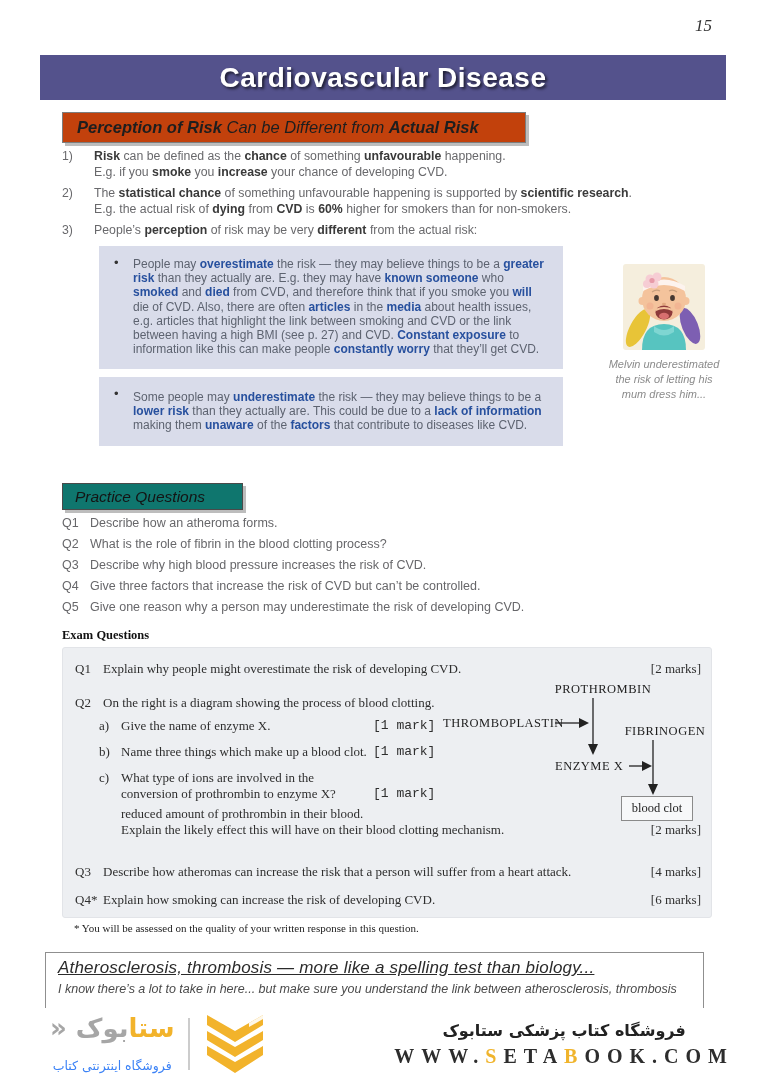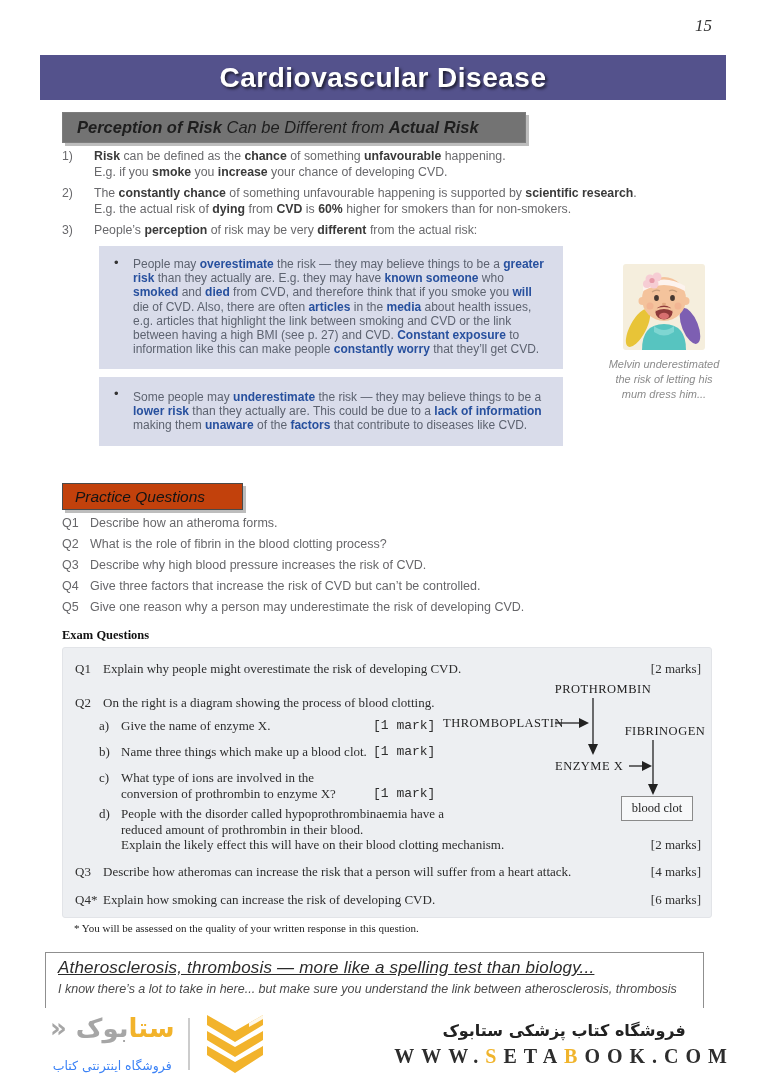--- a/index.html
+++ b/index.html
@@ -6,42 +6,42 @@
   html,body { background:#ffffff; }
   body { width:764px; height:1080px; position:relative; font-family:"Liberation Sans", sans-serif; }
   .page { position:relative; width:764px; height:1080px; background:#fff; overflow:hidden;border-radius:11px; }
 
   .page-number { position:absolute; top:16px; right:52px; font:italic 17px "Liberation Serif", serif; color:#333; }
 
   .banner { position:absolute; left:40px; top:55px; width:686px; height:45px; background:#54528C; text-align:center; }
   .banner-text { display:inline-block; line-height:45px; font-weight:bold; font-size:28px; color:#fff;
                  text-shadow:2px 2px 3px rgba(0,0,0,.65); letter-spacing:.5px; }
 
-  .green-heading { position:absolute; left:62px; top:112px; width:464px; height:31px; background:#737373;
+  .green-heading { position:absolute; left:62px; top:112px; width:464px; height:31px; background:#c2410c;
                    border:1px solid #7d7d7d; box-shadow:3px 3px 0 #bdbdbd; padding:5px 12px 0 14px;
                    font-style:italic; font-size:16.5px; color:#1e1e1e; }
   .green-heading b { font-weight:bold; }
 
   .points { position:absolute; left:62px; top:149px; width:585px; }
   .pt { display:flex; margin-bottom:6px; font-size:12.3px; line-height:15.5px; color:#69696c; }
   .pt-num { flex:0 0 32px; }
   .pt b { color:#3a3a3a; }
 
   .hl-box { position:absolute; left:99px; width:464px; background:#D9DCEA; padding:11px 14px 0 34px;
             font-size:12px; line-height:14.2px; color:#5d6370; }
   .hl-box b { color:#27509E; }
   .hl-box .bullet { position:absolute; left:15px; top:10px; color:#333; font-size:13px; }
   .hl-box-1 { top:246px; height:123px; }
   .hl-box-2 { top:377px; height:69px; padding-top:13px; }
 
   .melvin { position:absolute; left:590px; top:264px; width:148px; text-align:center; }
   .melvin svg { display:block; margin:0 auto; }
   .melvin figcaption { margin-top:7px; font-style:italic; font-size:11px; line-height:1.35; color:#8b8b8b; }
 
-  .practice-heading { position:absolute; left:62px; top:483px; width:181px; height:27px; background:#c2410c;
+  .practice-heading { position:absolute; left:62px; top:483px; width:181px; height:27px; background:#0f766e;
                       border:1px solid #4a4a4a; box-shadow:3px 3px 0 #bdbdbd; padding:4px 0 4px 12px;
                       font-style:italic; font-size:15.5px; color:#141414; }
   .practice-list { position:absolute; left:62px; top:517px; width:620px; }
   .pq-row { display:flex; margin-bottom:7.5px; font-size:12.5px; color:#67676a; line-height:13.5px; }
   .pq-label { flex:0 0 28px; }
 
   .exam-heading { position:absolute; left:62px; top:628px; font-family:"Liberation Serif", serif;
                   font-weight:bold; font-size:12.5px; color:#111; }
   .exam-box { position:absolute; left:62px; top:647px; width:650px; height:271px; background:#EDEFF2;
               border:1px solid #e2e4e8; border-radius:3px; font-family:"Liberation Serif", serif;
@@ -111,21 +111,21 @@
 
   <div class="green-heading"><b>Perception of Risk</b> Can be Different from <b>Actual Risk</b></div>
 
   <div class="points">
     <div class="pt">
       <span class="pt-num">1)</span>
       <div class="pt-text"><b>Risk</b> can be defined as the <b>chance</b> of something <b>unfavourable</b> happening.<br>E.g. if you <b>smoke</b> you <b>increase</b> your chance of developing CVD.</div>
     </div>
     <div class="pt">
       <span class="pt-num">2)</span>
-      <div class="pt-text">The <b>constantly chance</b> of something unfavourable happening is supported by <b>scientific research</b>.<br>E.g. the actual risk of <b>dying</b> from <b>CVD</b> is <b>60%</b> higher for smokers than for non-smokers.</div>
+      <div class="pt-text">The <b>statistical chance</b> of something unfavourable happening is supported by <b>scientific research</b>.<br>E.g. the actual risk of <b>dying</b> from <b>CVD</b> is <b>60%</b> higher for smokers than for non-smokers.</div>
     </div>
     <div class="pt">
       <span class="pt-num">3)</span>
       <div class="pt-text">People’s <b>perception</b> of risk may be very <b>different</b> from the actual risk:</div>
     </div>
   </div>
 
   <div class="hl-box hl-box-1">
     <span class="bullet">•</span>
     <div class="hl-text">People may <b>overestimate</b> the risk — they may believe things to be a <b>greater</b><br><b>risk</b> than they actually are.  E.g. they may have <b>known someone</b> who<br><b>smoked</b> and <b>died</b> from CVD, and therefore think that if you smoke you <b>will</b><br>die of CVD.  Also, there are often <b>articles</b> in the <b>media</b> about health issues,<br>e.g. articles that highlight the link between smoking and CVD or the link<br>between having a high BMI (see p. 27) and CVD.  <b>Constant exposure</b> to<br>information like this can make people <b>constantly worry</b> that they’ll get CVD.</div>
@@ -218,21 +218,20 @@
       <span class="sub-mark">[1 mark]</span>
     </div>
 
     <div class="eq sub q2c">
       <div><span class="sub-label">c)</span><span>What type of ions are involved in the</span></div>
       <div class="cl2">conversion of prothrombin to enzyme X?</div>
       <span class="sub-mark line2">[1 mark]</span>
     </div>
 
     <div class="eq sub q2d">
-      <div><span class="sub-label">d)</span><span>People with the disorder called hypoprothrombinaemia have a</span></div>
       <div class="dl">reduced amount of prothrombin in their blood.</div>
       <div class="dl dl3">
         <span>Explain the likely effect this will have on their blood clotting mechanism.</span>
         <span class="eq-marks">[2 marks]</span>
       </div>
     </div>
 
     <div class="eq eq-flex q3">
       <span class="eq-label">Q3</span>
       <span class="eq-text">Describe how atheromas can increase the risk that a person will suffer from a heart attack.</span>

